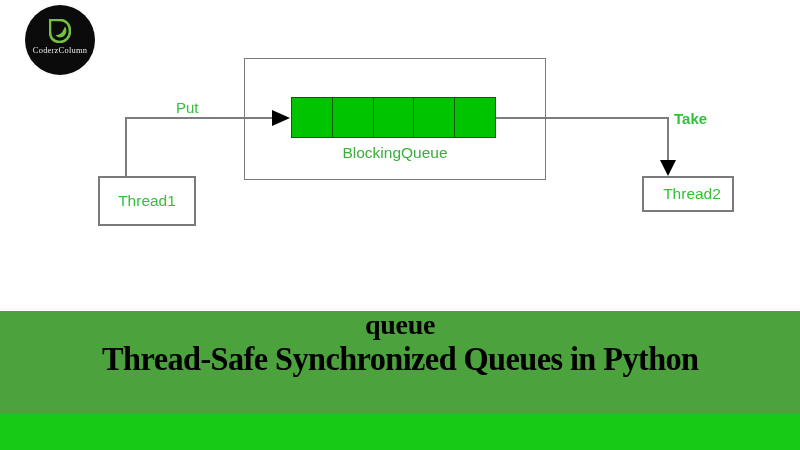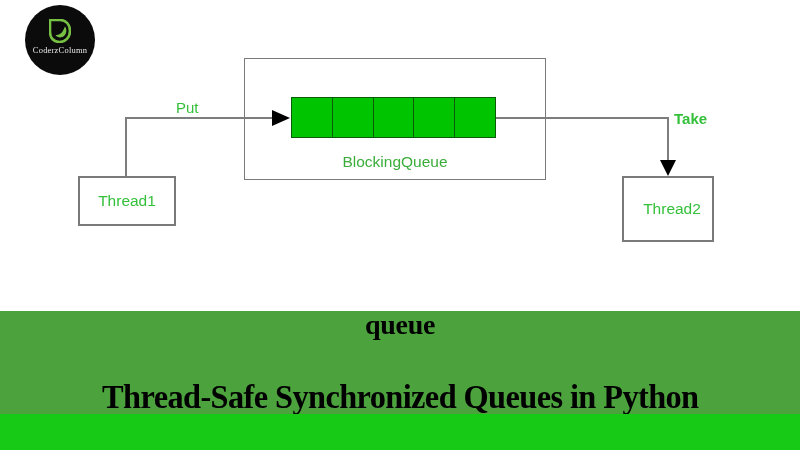--- a/index.html
+++ b/index.html
@@ -56,29 +56,30 @@
   }
 
   .node-box {
     position: absolute;
     border: 2px solid #7a7a7a;
     background: #ffffff;
     box-sizing: border-box;
     display: flex;
     align-items: center;
     justify-content: center;
+    margin-left: 20px;
   }
   .node-label {
     color: #34c03a;
     font-size: 15.5px;
     font-family: "Liberation Sans", sans-serif;
   }
 
   #thread1-box { left: 78px;  top: 176px; width: 98px; height: 50px; }
-  #thread2-box { left: 622px; top: 176px; width: 92px; height: 66px; padding-left: 8px; }
+  #thread2-box { left: 622px; top: 176px; width: 92px; height: 36px; padding-left: 8px; }
 
   #queue-container {
     position: absolute;
     left: 244px;
     top: 58px;
     width: 302px;
     height: 122px;
     border: 1.5px solid #7a7a7a;
     background: transparent;
     box-sizing: border-box;
@@ -99,21 +100,21 @@
     flex: 1 1 0;
     border-right: 1.5px solid #0a5c0a;
     box-sizing: border-box;
     background: #00c400;
   }
   .queue-cell:last-child { border-right: none; }
 
   #queue-caption {
     position: absolute;
     left: 244px;
-    top: 153px;
+    top: 144px;
     width: 302px;
     text-align: center;
     color: #3aad3a;
     font-size: 15.5px;
   }
 
   
   .line-h, .line-v {
     position: absolute;
     background: #7d7d7d;
@@ -160,21 +161,21 @@
   #banner {
     position: absolute;
     left: 0;
     top: 311px;
     width: 800px;
     height: 103px;
     background: #4ca23c;
     display: flex;
     flex-direction: column;
     align-items: center;
-    justify-content: space-between;
+    justify-content: flex-start;
     overflow: hidden;
   }
   #banner-title {
     color: #000000;
     font-family: "Liberation Serif", serif;
     font-weight: bold;
     font-size: 28px;
     line-height: 1.0;
     letter-spacing: -0.3px;
     margin-bottom: 4px;

